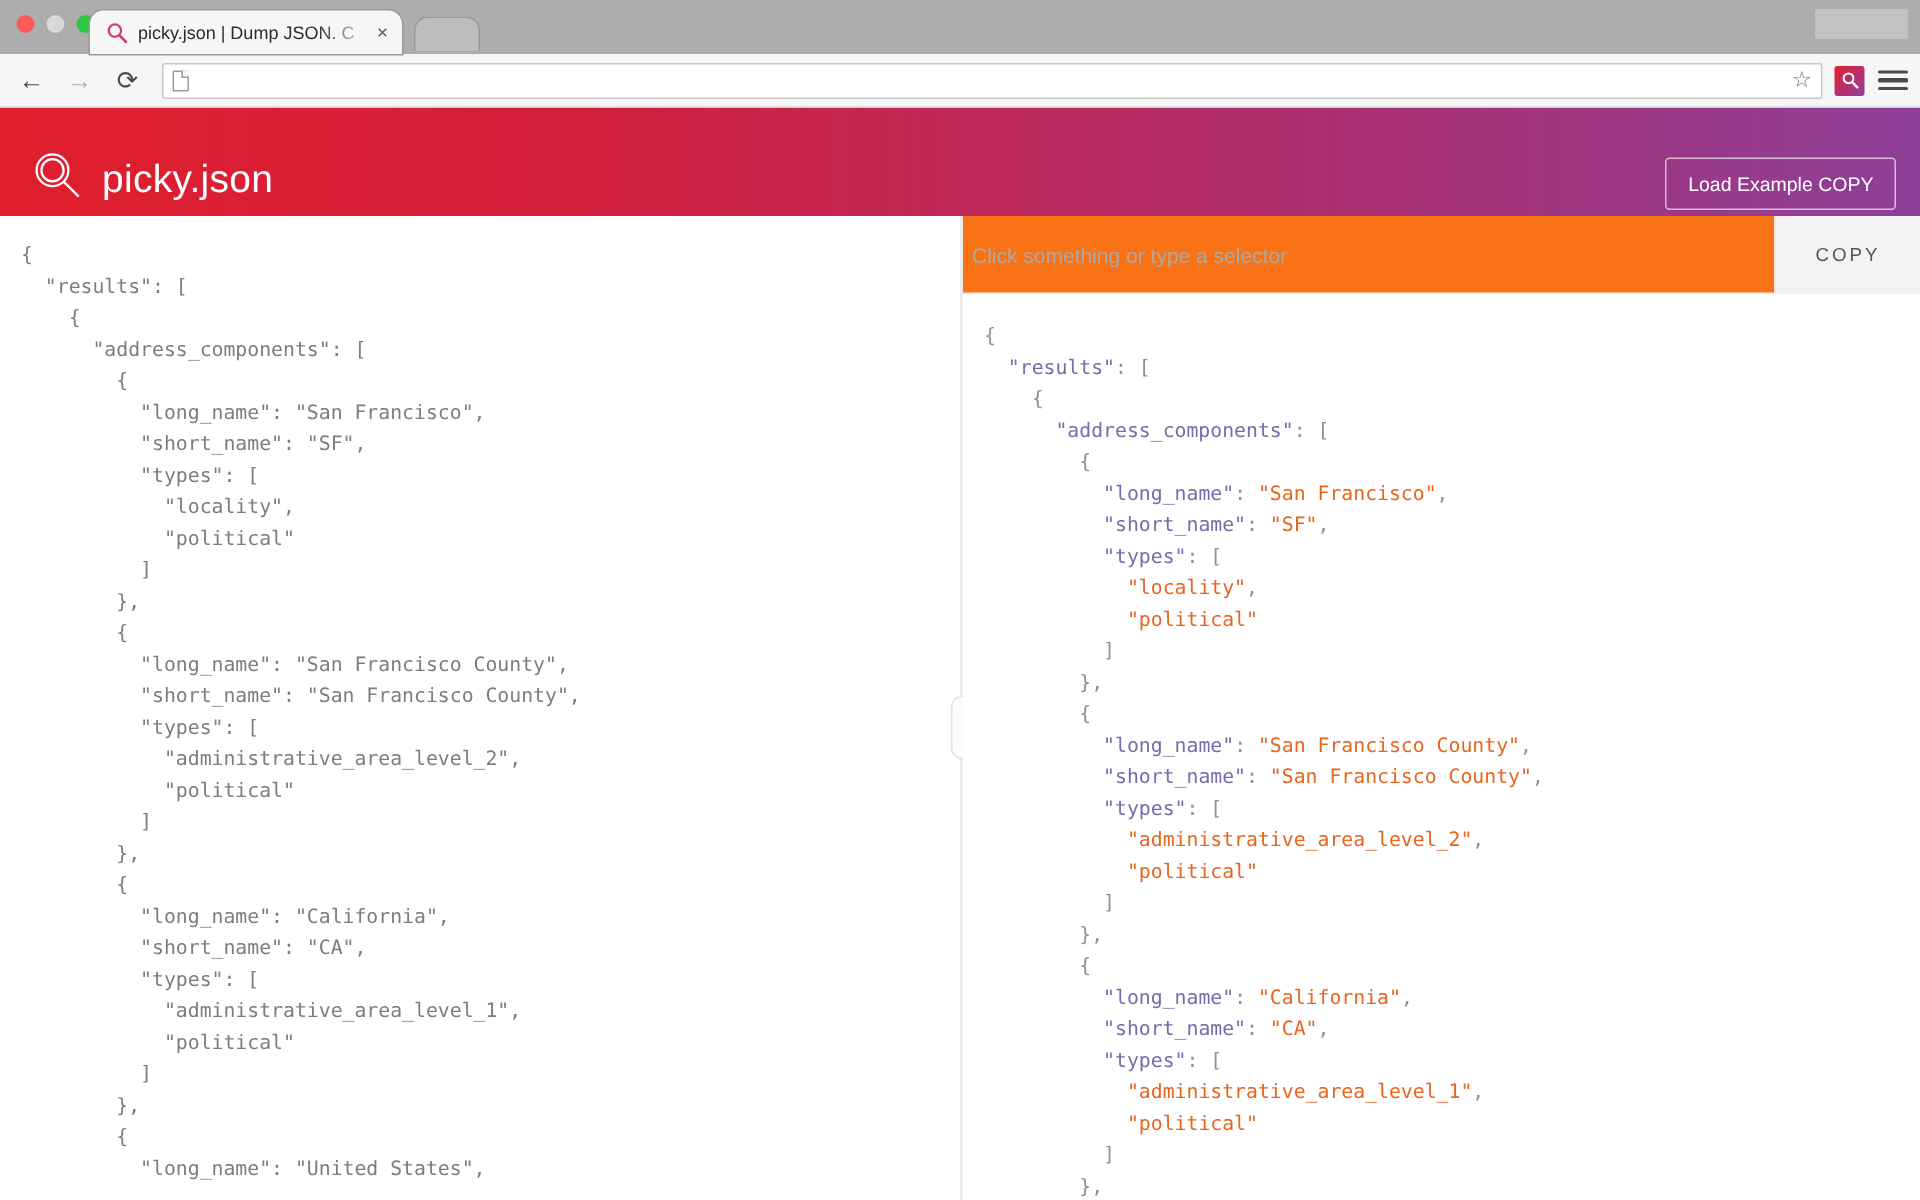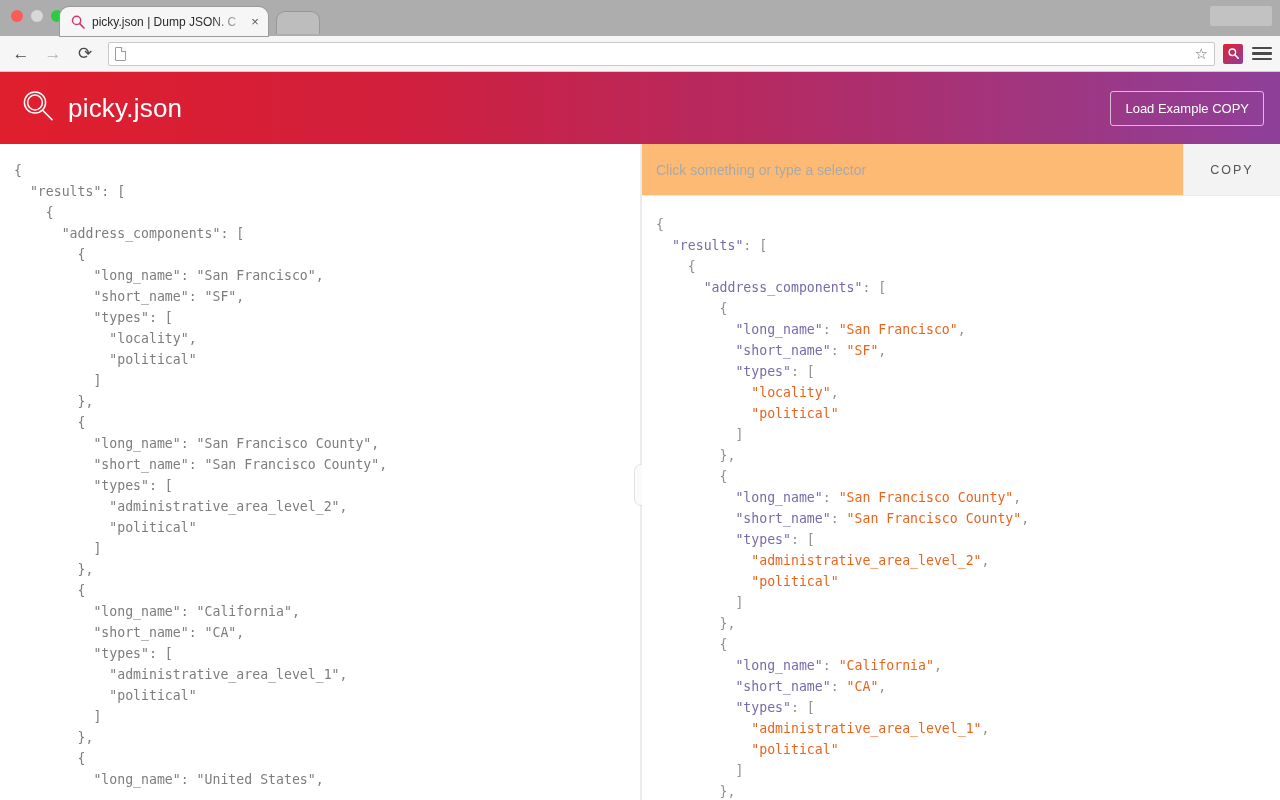--- a/index.html
+++ b/index.html
@@ -161,21 +161,21 @@
     flex: 0 0 20px;
     margin-left: 3px;
   }
   .hamburger i { display: block; height: 2.5px; background: #4a4a4a; border-radius: 1px; }
 
   
   .app-header {
     height: 72px;
     background: linear-gradient(to right, #e01e2d 0%, #d21f3c 30%, #b42a63 60%, #8e4099 100%);
     display: flex;
-    align-items: center;
+    align-items: flex-end;
     padding: 4px 16px;
     position: relative;
   }
   .logo-wrap { display: flex; align-items: center; gap: 12px; padding-left: 4px; }
   .logo-text {
     color: #ffffff;
     font-size: 26px;
     font-weight: 300;
     letter-spacing: 0.2px;
   }
@@ -244,22 +244,22 @@
     border-bottom: 1px solid #ececec;
     background: #ffffff;
   }
   .selector-input {
     flex: 1 1 auto;
     border: none;
     outline: none;
     font-family: "Liberation Sans", sans-serif;
     font-size: 14px;
     color: #3c3c3c;
-    padding: 0 14px;
-    background: #fdba74;
+    padding: 0 6px;
+    background: #f97316;
   }
   .selector-input::placeholder { color: #a9a9a9; }
   .copy-btn {
     width: 97px;
     background: #f3f3f3;
     border: none;
     border-left: 1px solid #ececec;
     color: #555555;
     font-size: 12.5px;
     letter-spacing: 2px;

